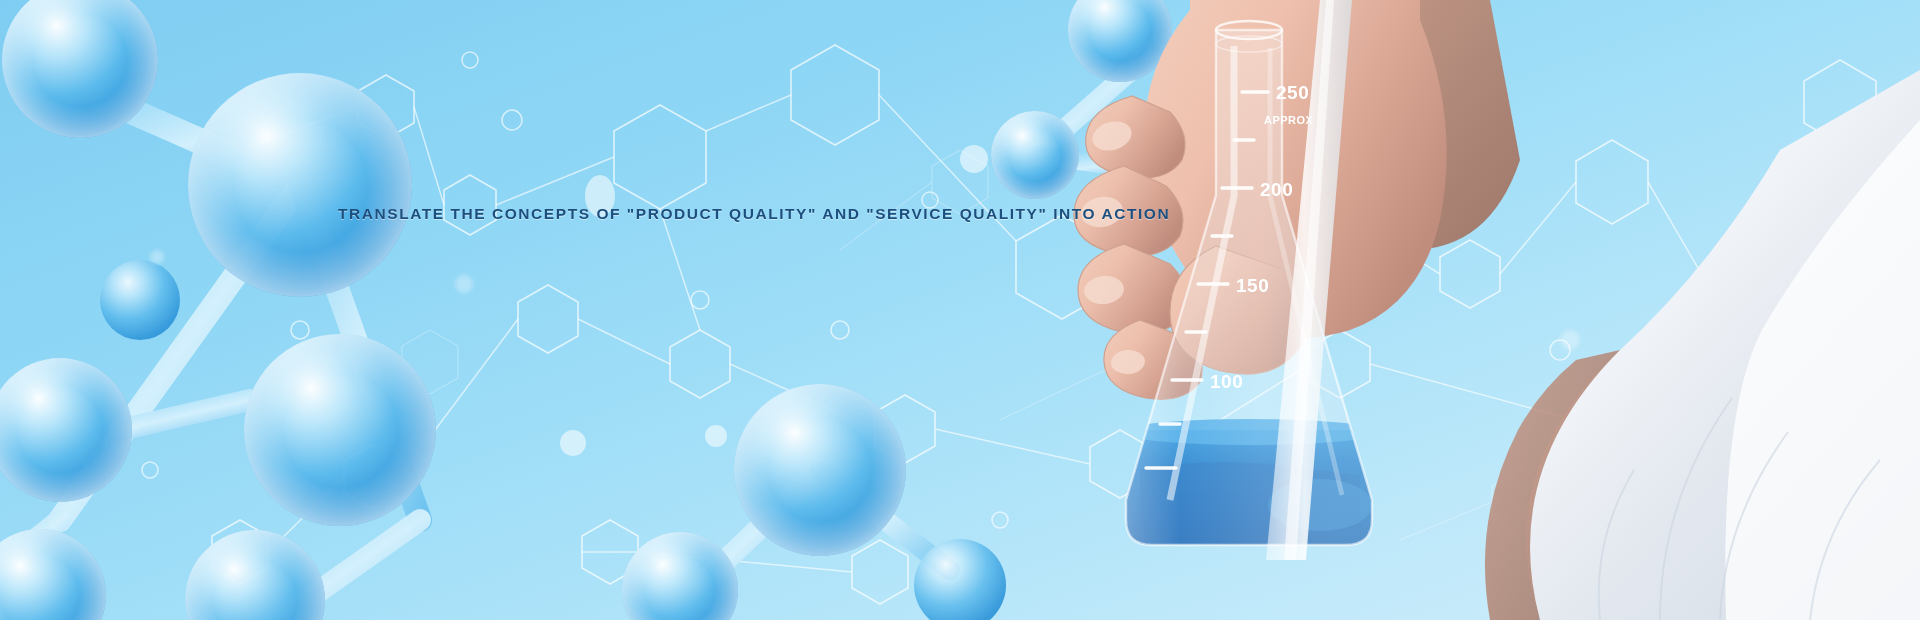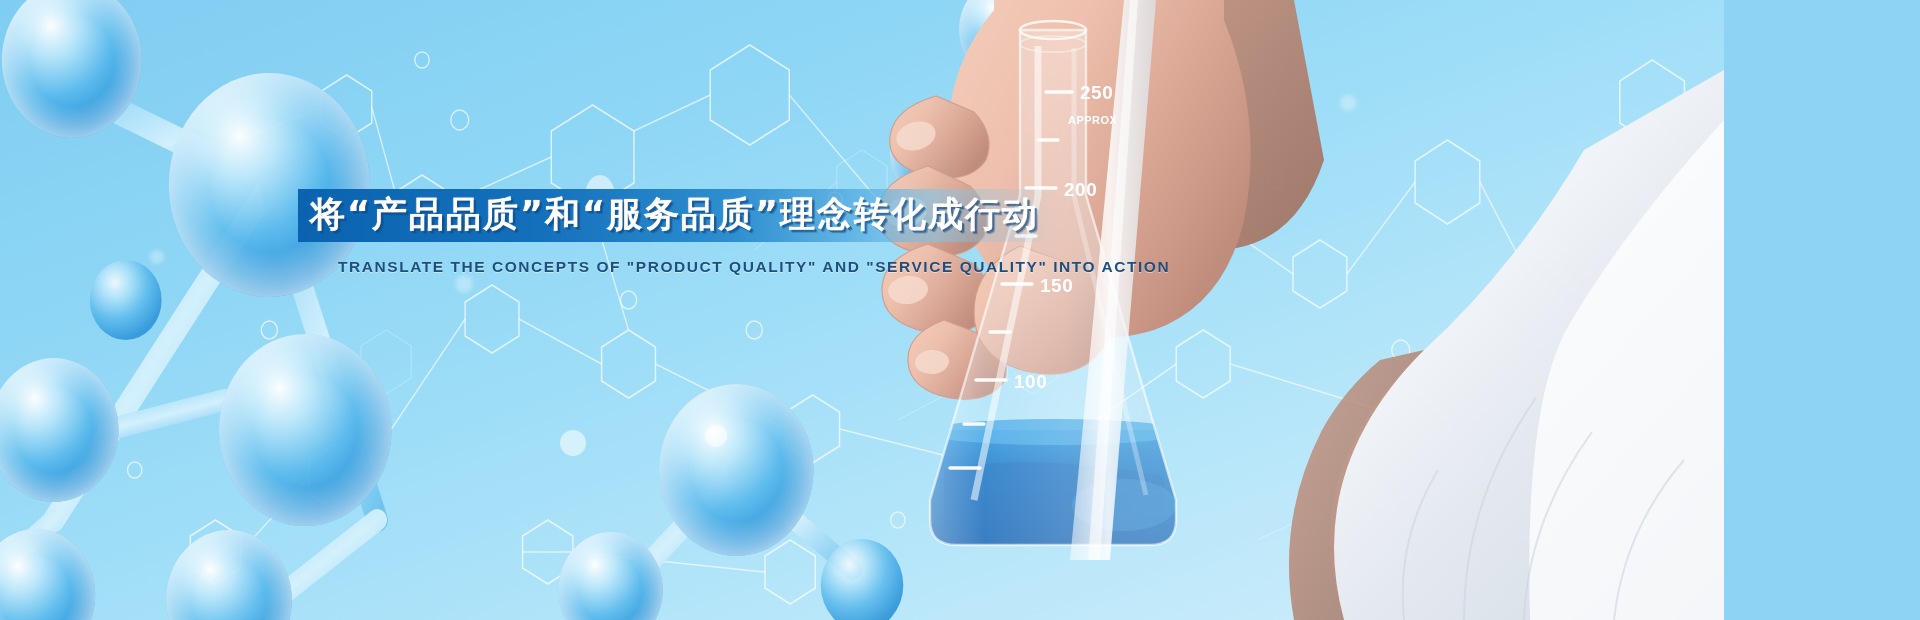--- a/index.html
+++ b/index.html
@@ -2,21 +2,21 @@
 <html><head>
 <meta charset="utf-8">
 <style>
   * { margin:0; padding:0; box-sizing:border-box; }
   html, body {
     width:1920px; height:620px; overflow:hidden;
     font-family:"Liberation Sans", sans-serif;
     background:#8fd3f4;
   }
   .banner {
-    position:relative; width:1724px; height:620px; overflow:hidden;
+    position:relative; width:1920px; height:620px; overflow:hidden;
     background: linear-gradient(160deg, #7fcdf2 0%, #8ed6f5 28%, #a5e0f8 55%, #bde8fa 78%, #d3eefb 100%);
   }
 
   
   .hex-layer { position:absolute; inset:0; }
   .hex-layer svg { width:100%; height:100%; display:block; }
 
   
   .mol-layer { position:absolute; inset:0; }
   .mol-layer svg { width:100%; height:100%; display:block; }
@@ -332,19 +332,16 @@
         <path d="M700,620 Q704,520 768,432"></path>
         <path d="M790,620 Q800,530 860,460"></path>
         <path d="M580,620 Q572,540 614,470"></path>
       </g>
 
       <path d="M470,620 Q452,520 498,430 Q520,390 556,360 L600,350 Q480,470 520,620 Z" fill="url(#skinDark)" opacity="0.85"></path>
     </svg>
   </div>
 
   <div class="text-block">
-    <div class="headline-bar">
-      <div class="headline">将“产品品质”和“服务品质”理念转化成行动</div>
-    </div>
     <div class="subline">TRANSLATE THE CONCEPTS OF "PRODUCT QUALITY" AND "SERVICE QUALITY" INTO ACTION</div>
   </div>
 
 </div>
 
 </body></html>

